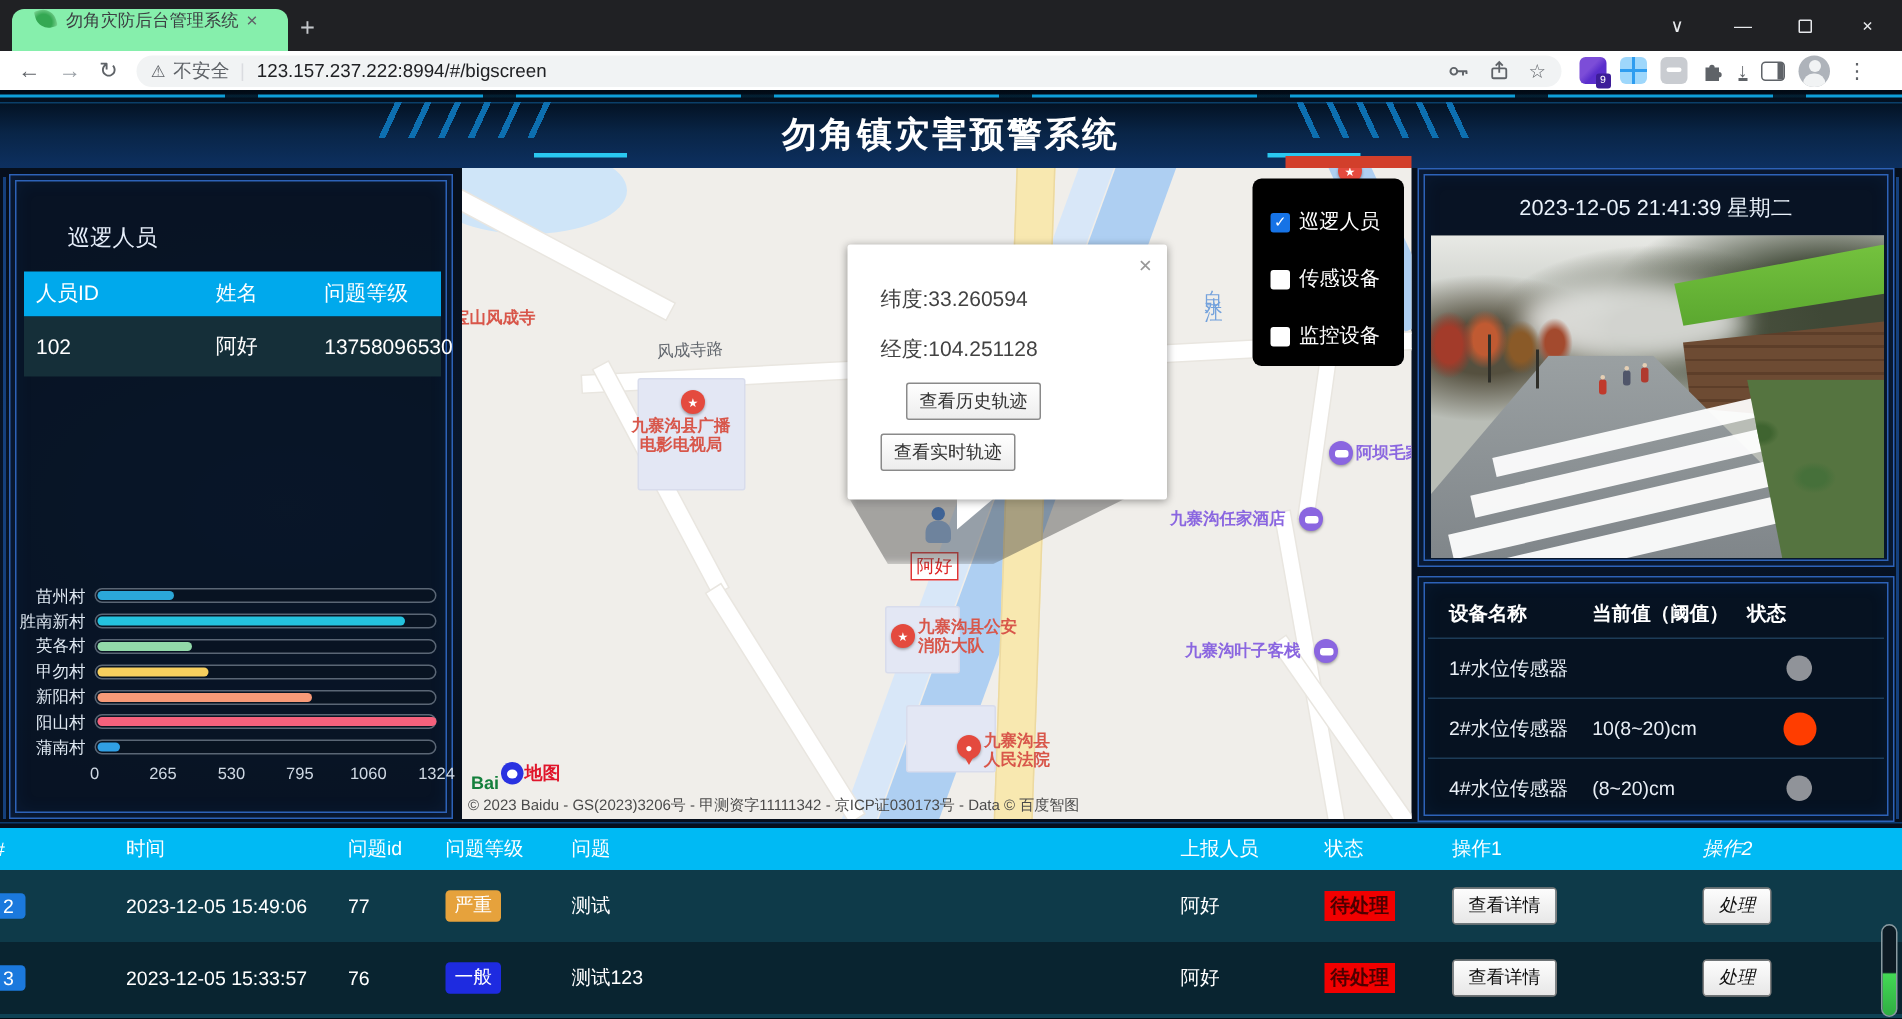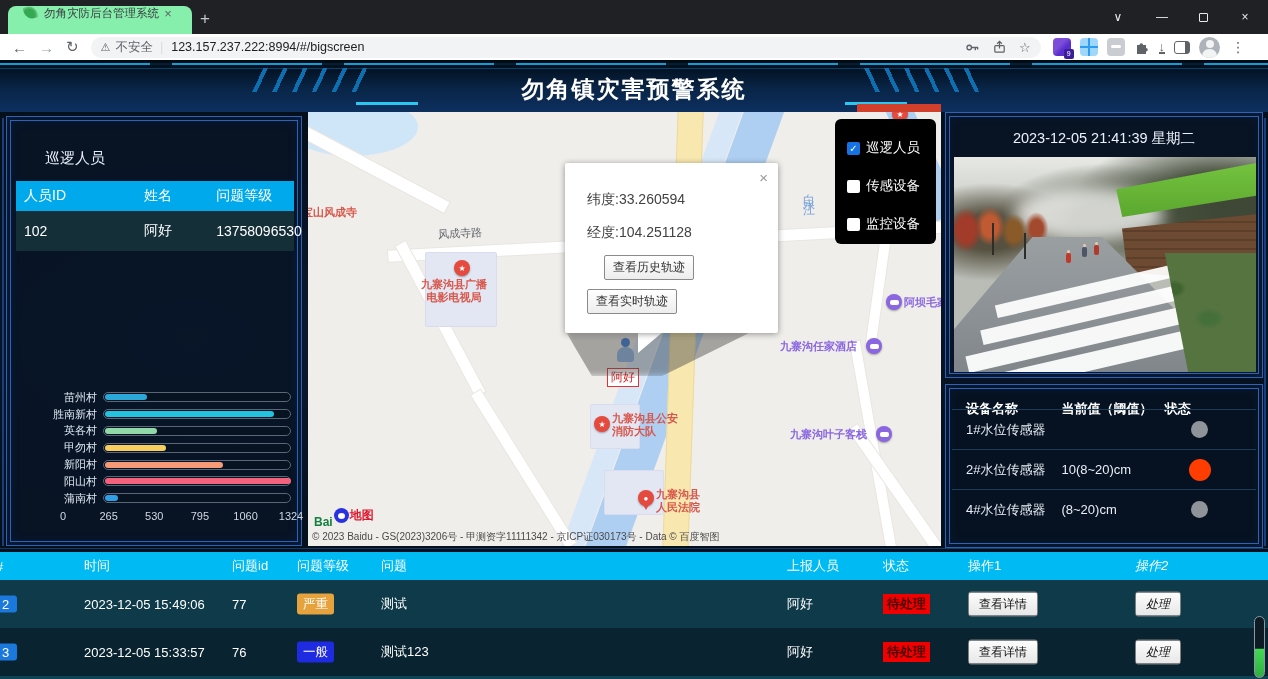--- a/index.html
+++ b/index.html
@@ -63,21 +63,21 @@
   .panel-monitor{left:945px;top:52px;width:318px;height:266px;}
   .panel-device{left:945px;top:324px;width:318px;height:164px;background:rgba(7,18,34,.92);}
 
   .patrol-title{position:absolute;left:38px;top:32px;color:#e6eefa;font-size:15px;}
   .patrol-tbl{position:absolute;left:9px;top:64px;width:278px;}
   .patrol-hd{display:flex;align-items:center;height:30px;background:#00a9ec;color:#fff;font-size:14px;}
   .patrol-row{display:flex;align-items:center;height:40px;background:#152f39;color:#fff;font-size:14px;}
   .pcol0{width:46%;padding-left:8px;} .pcol1{width:26%;} .pcol2{width:28%;}
 
   .chart{position:absolute;left:4px;top:272px;width:288px;}
-  .bar-row{display:flex;align-items:center;height:16.8px;margin-left:40px;}
+  .bar-row{display:flex;align-items:center;height:16.8px;}
   .bar-label{width:46px;flex:none;text-align:right;font-size:11px;color:#dfe8f2;white-space:nowrap;overflow:hidden;direction:rtl;}
   .bar-track{flex:1;height:10px;margin:0 8px 0 6px;border:1px solid #5a6675;border-radius:6px;position:relative;background:rgba(8,18,32,.6);}
   .bar-fill{position:absolute;left:1px;top:1px;bottom:1px;border-radius:5px;}
   .chart-axis{position:relative;height:15px;margin:3px 8px 0 52px;font-size:11px;color:#cfd8e3;}
   .tick{position:absolute;transform:translateX(-50%);}
 
   
   .map{position:absolute;left:308px;top:52px;width:633px;height:434px;background:#f0eeea;overflow:hidden;}
   .water-tl{position:absolute;left:-22px;top:-14px;width:132px;height:58px;border-radius:50%;background:#cfe5f8;}
   .river{position:absolute;background:#aecff2;}
@@ -140,21 +140,21 @@
   .ph-road{left:0;top:80px;width:302px;height:135px;clip-path:polygon(26% 0,49% 0,94% 100%,-12% 100%);background:linear-gradient(180deg,#9aa0a2,#80868a);}
   .ph-zebra{position:absolute;background:rgba(255,255,255,.93);transform:rotate(-13deg);}
   .ph-grassR{left:185px;top:96px;width:117px;height:119px;clip-path:polygon(22% 0,100% 0,100% 100%,42% 100%);background:
     radial-gradient(16px 12px at 30% 30%,#3f6430 40%,transparent 75%),
     radial-gradient(20px 14px at 60% 55%,#46703a 40%,transparent 75%),#557440;}
   .ph-person{position:absolute;width:5px;height:10px;border-radius:2px;}
   .ph-person::before{content:"";position:absolute;left:1px;top:-3px;width:3px;height:3px;border-radius:50%;background:#e5cfb4;}
   .ph-post{position:absolute;width:2px;background:#2e2e28;}
 
   .dev-hd{position:absolute;left:6px;top:8px;right:6px;height:32px;display:flex;align-items:center;color:#fff;font-size:13px;font-weight:bold;}
-  .dev-rows{position:absolute;left:6px;top:24px;right:6px;}
+  .dev-rows{position:absolute;left:6px;top:40px;right:6px;}
   .dev-row{display:flex;align-items:center;height:40px;border-top:1px solid #1d3c58;color:#e8eef5;font-size:13px;}
   .d0{width:36%;padding-left:14px;} .d1{width:34%;} .d2{width:30%;}
   .dev-dot{width:17px;height:17px;border-radius:50%;margin-left:26px;}
   .dev-dot.big{width:22px;height:22px;margin-left:24px;}
 
   
   .issue{position:absolute;left:0;top:492px;width:1268px;height:127px;}
   .issue-hd{position:absolute;left:0;top:0;width:100%;height:28px;background:#00baf4;}
   .issue-row{position:absolute;left:0;width:100%;height:48px;background:#0e3a49;}
   .issue-row.r0{top:28px;} .issue-row.r1{top:76px;background:#092430;}

